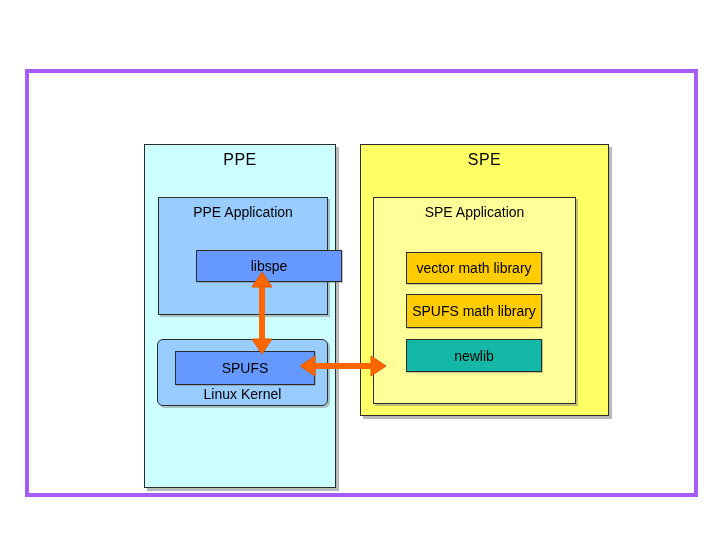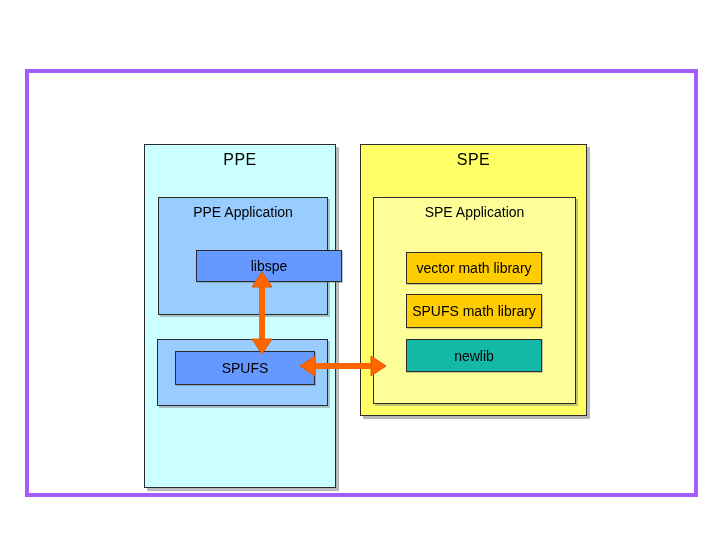--- a/index.html
+++ b/index.html
@@ -43,25 +43,25 @@
   }
   .bottom-label {
     position: absolute; left: 0; right: 0; bottom: 3px;
     text-align: center; font-size: 14px;
   }
 
   
   .ppe-container  { left: 144px; top: 144px; width: 192px; height: 344px; }
   .ppe-app        { left: 13px;  top: 52px;  width: 170px; height: 118px; }
   .libspe-box     { left: 11px;  top: 52px;  width: 146px; height: 32px; margin-left: 26px; }
-  .kernel-box     { left: 12px;  top: 194px; width: 171px; height: 67px; }
+  .kernel-box     { left: 12px;  top: 194px; width: 171px; height: 67px; border-radius: 6px; }
   .spufs-box      { left: 17px;  top: 11px;  width: 140px; height: 34px; }
 
   
-  .spe-container  { left: 360px; top: 144px; width: 227px; height: 272px; }
+  .spe-container  { left: 360px; top: 144px; width: 249px; height: 272px; }
   .spe-app        { left: 12px;  top: 52px;  width: 203px; height: 207px; }
   .vector-box     { left: 32px;  top: 54px;  width: 136px; height: 32px; }
   .simd-box       { left: 32px;  top: 96px;  width: 136px; height: 34px; }
   .newlib-box     { left: 32px;  top: 141px; width: 136px; height: 33px; }
 
   .arrow-layer {
     position: absolute; left: 0; top: 0; width: 720px; height: 540px;
     pointer-events: none;
   }
 </style>
@@ -80,20 +80,21 @@
 
       <div class="box shadow-xs libspe-box" style="background: rgb(102, 153, 255);">
         <div class="leaf-label">libspe</div>
       </div>
     </div>
 
     <div class="box shadow-sm kernel-box" style="background: rgb(153, 204, 255);">
       <div class="box shadow-xs spufs-box" style="background: rgb(102, 153, 255);">
         <div class="leaf-label">SPUFS</div>
       </div>
+      <div class="bottom-label">Linux Kernel</div>
     </div>
   </div>
 
   <div class="box shadow-lg spe-container" style="background: rgb(255, 255, 102);">
     <div class="group-title">SPE</div>
 
     <div class="box shadow-sm spe-app" style="background: rgb(255, 255, 153);">
       <div class="inner-title">SPE Application</div>
 
       <div class="box shadow-xs vector-box" style="background: rgb(255, 204, 0);">

